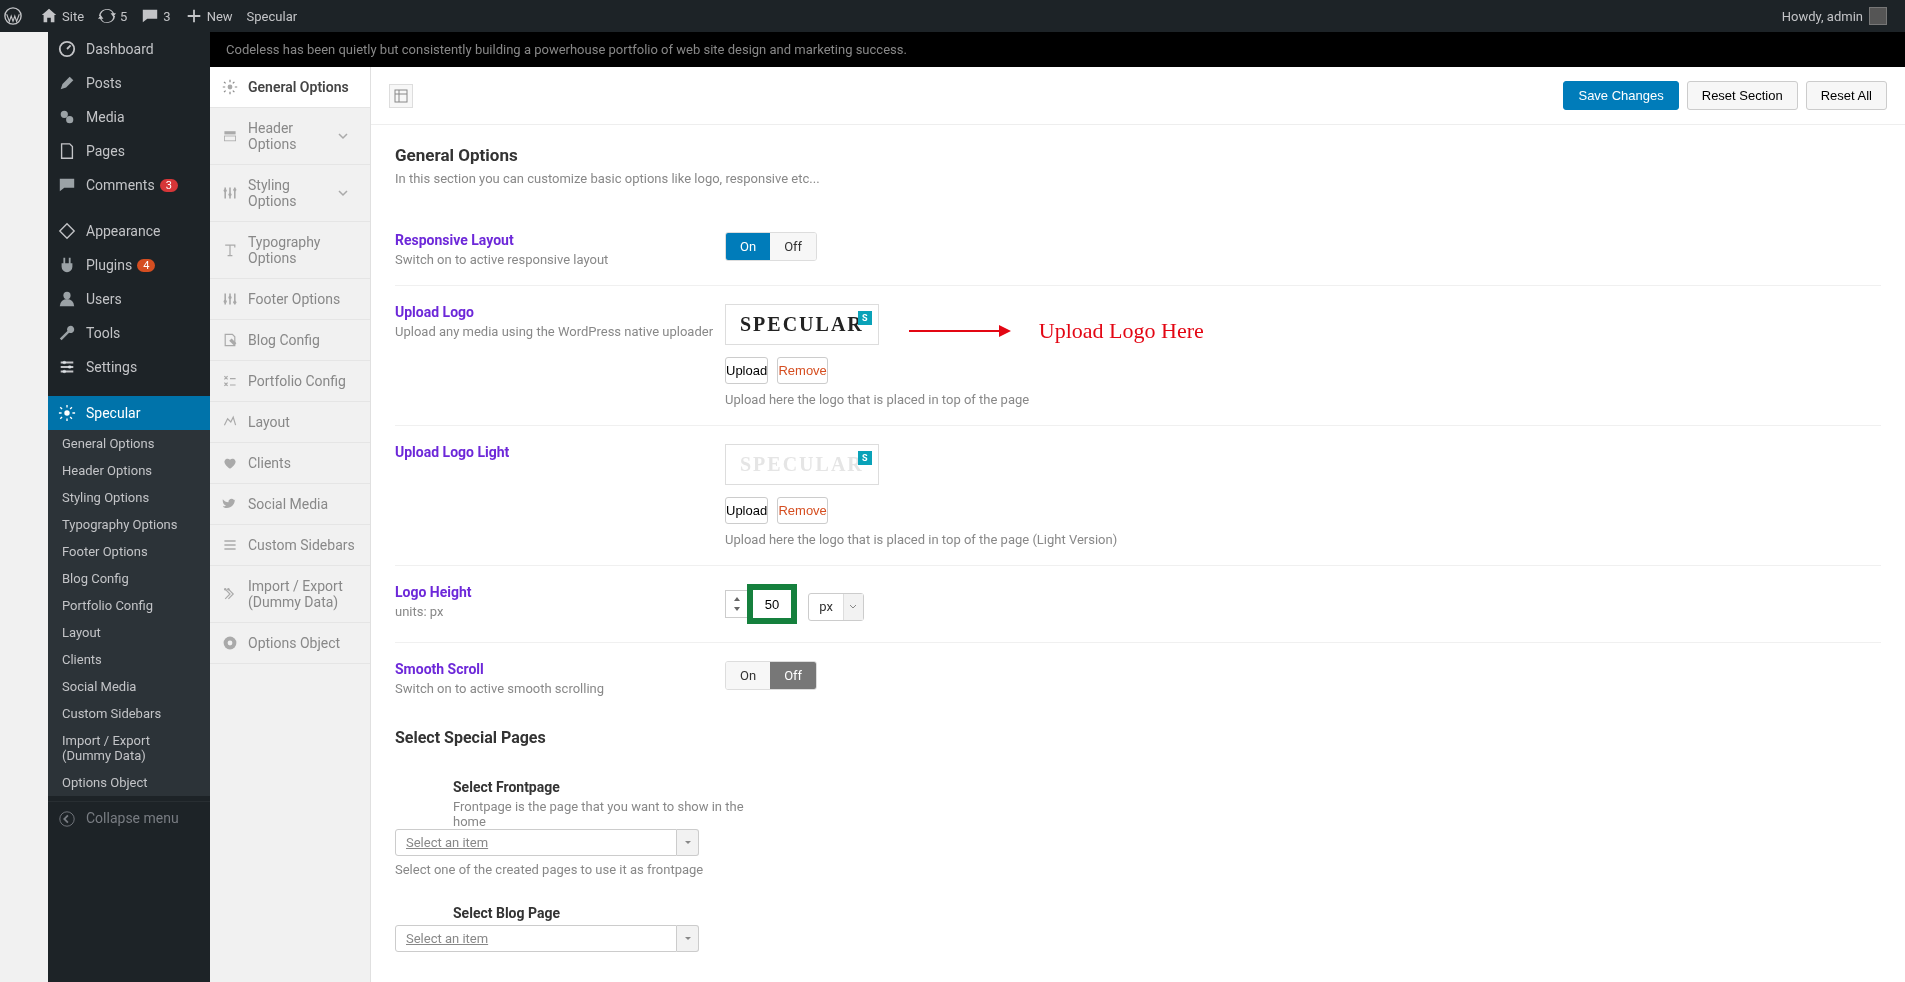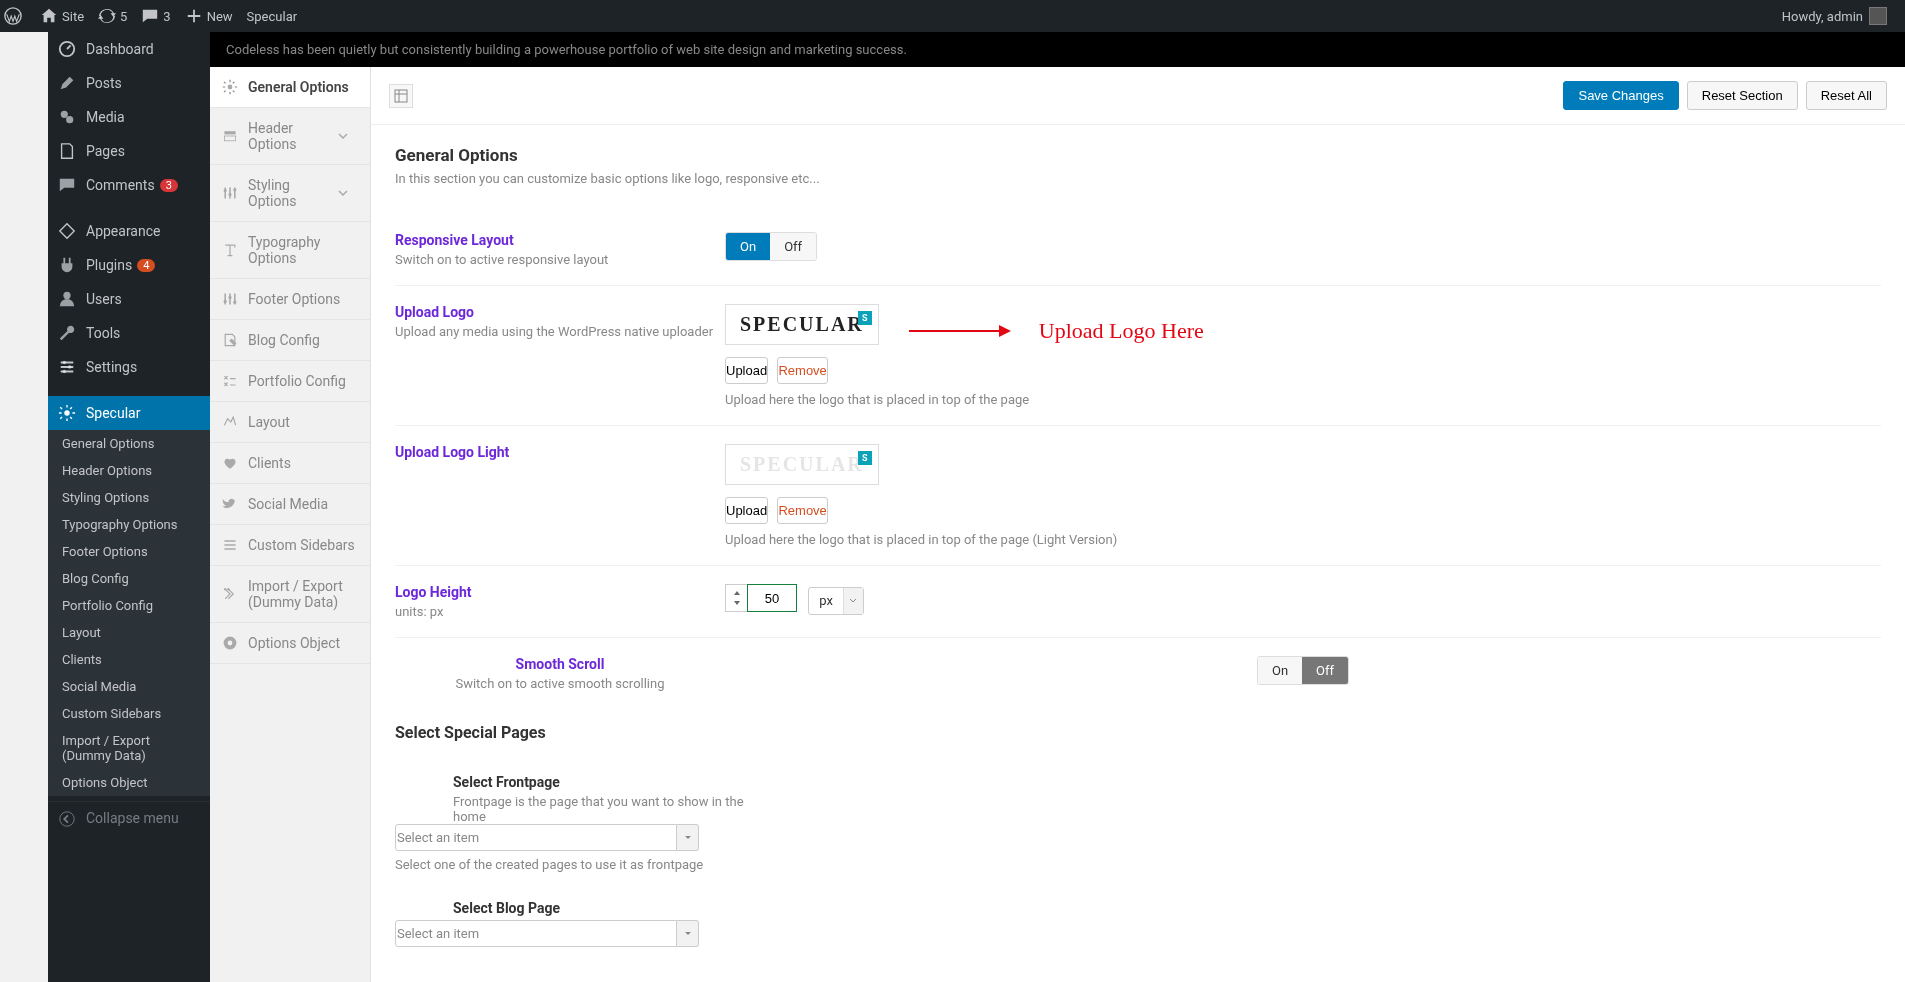--- a/index.html
+++ b/index.html
@@ -45,21 +45,21 @@
 .opt-toolbar .expand-btn { width: 24px; height: 24px; border: 1px solid #ddd; background: #f7f7f7; display: flex; align-items: center; justify-content: center; cursor: pointer; }
 .opt-toolbar .spacer { flex: 1; }
 .btn { border: 1px solid #ccc; background: #f7f7f7; padding: 6px 14px; border-radius: 3px; cursor: pointer; font-size: 13px; margin-left: 8px; }
 .btn.primary { background: #007cba; border-color: #007cba; color: #fff; }
 
 .opt-body { padding: 20px 24px; flex: 1; }
 .section-title { font-size: 17px; font-weight: 700; margin-bottom: 6px; color: #333; }
 .section-desc { color: #888; font-size: 13px; margin-bottom: 28px; }
 
 .field-row { display: flex; border-bottom: 1px solid #f0f0f0; padding: 18px 0; }
-.field-row.noborder { border-bottom: none; text-align: center; }
+.field-row.noborder { border-bottom: none; }
 .field-left { width: 330px; flex-shrink: 0; }
 .field-left .field-title { font-weight: 700; font-size: 14px; color: #6d28d9; margin-bottom: 4px; }
 .field-left .field-desc { color: #888; font-size: 13px; }
 .field-right { flex: 1; }
 
 .toggle { display: inline-flex; border: 1px solid #ddd; border-radius: 3px; overflow: hidden; }
 .toggle .tog-btn { padding: 6px 14px; cursor: pointer; background: #f7f7f7; font-size: 13px; }
 .toggle .tog-btn.active { background: #007cba; color: #fff; }
 .toggle .tog-btn.active-off { background: #777; color: #fff; }
 
@@ -67,33 +67,33 @@
 .logo-text { font-family: Georgia, serif; font-weight: 700; font-size: 20px; letter-spacing: 2px; color: #222; }
 .logo-text.light { color: #e5e5e5; }
 .logo-sup { position: absolute; top: 6px; right: 6px; width: 14px; height: 14px; background: #0aa2b8; color: #fff; font-size: 9px; display: flex; align-items: center; justify-content: center; font-weight: 700; }
 .media-btns { margin-bottom: 8px; }
 .media-btn { border: 1px solid #ccc; background: #fff; padding: 5px 0; border-radius: 3px; cursor: pointer; font-size: 13px; margin-right: 6px; }
 .media-btn.remove { color: #d54e21; }
 .hint { color: #888; font-size: 13px; }
 
 .num-input { display: inline-flex; align-items: center; }
 .num-input .arrows { width: 22px; height: 28px; border: 1px solid #ccc; border-right: none; display: flex; align-items: center; justify-content: center; background: #fff; }
-.num-input input { width: 50px; height: 28px; border: 1px solid #15803d; text-align: center; font-size: 13px; }
+.num-input input { width: 50px; height: 40px; border: 6px solid #15803d; text-align: center; font-size: 13px; }
 .unit-sel { display: inline-flex; align-items: center; border: 1px solid #ccc; border-radius: 3px; margin-left: 8px; background: #fff; height: 28px; }
 .unit-sel .unit-lbl { padding: 0 10px; }
 .unit-sel .unit-drop { width: 20px; height: 26px; display: flex; align-items: center; justify-content: center; border-left: 1px solid #ddd; background: #f2f2f2; }
 
 .sub-section-title { font-size: 16px; font-weight: 700; margin: 14px 0 18px; color: #333; }
 .special-row { display: flex; padding: 14px 0; flex-direction: column; }
 .special-left { width: 320px; margin-left: 58px; flex-shrink: 0; }
 .special-left .st { font-weight: 700; font-size: 14px; margin-bottom: 4px; }
 .special-left .sd { color: #888; font-size: 13px; }
 .special-right { flex: 1; }
 .select-box { display: flex; width: 304px; }
-.select-box .sel-txt { flex: 1; border: 1px solid #ccc; padding: 5px 1px; color: #888; background: #fff; border-radius: 3px 0 0 3px; }
+.select-box .sel-txt { flex: 1; border: 1px solid #ccc; padding: 5px 10px; color: #888; background: #fff; border-radius: 3px 0 0 3px; text-decoration: underline; }
 .select-box .sel-drop { width: 22px; border: 1px solid #ccc; border-left: none; background: #f2f2f2; display: flex; align-items: center; justify-content: center; border-radius: 0 3px 3px 0; }
 
 
 .anno-wrap { display: flex; align-items: center; position: relative; }
 .anno-arrow { margin-left: 30px; display: flex; align-items: center; }
 .anno-line { width: 90px; height: 2px; background: #e30613; }
 .anno-head { width: 0; height: 0; border-left: 12px solid #e30613; border-top: 6px solid transparent; border-bottom: 6px solid transparent; }
 .anno-text { margin-left: 28px; color: #e30613; font-family: Georgia, serif; font-size: 22px; }
 </style>
 </head>

